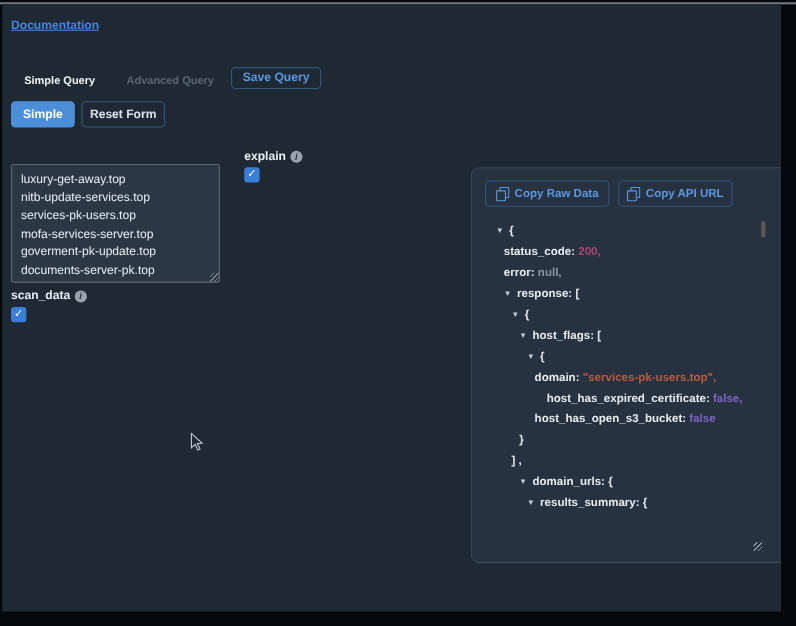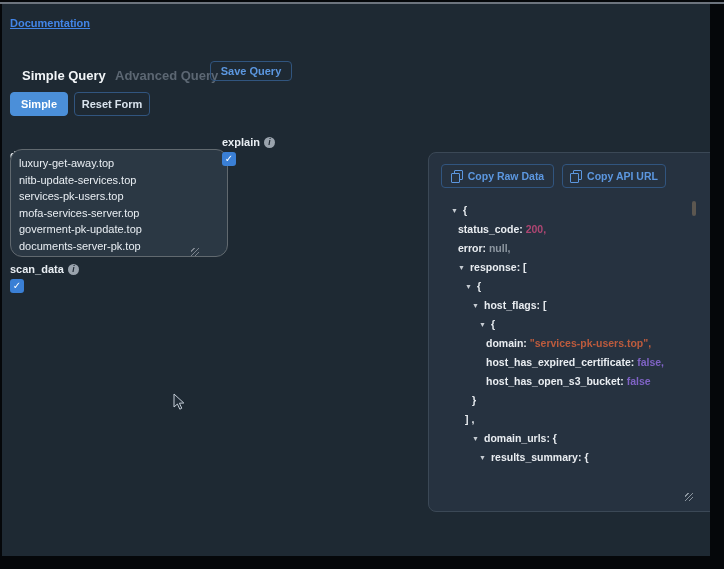--- a/index.html
+++ b/index.html
@@ -5,42 +5,42 @@
   * { margin:0; padding:0; box-sizing:border-box; }
   html,body { width:724px; height:569px; background:#000; overflow:hidden;
               font-family:"Liberation Sans","DejaVu Sans",sans-serif; }
   #frame { position:relative; width:724px; height:569px; background:#05070a;padding-left:43px; }
   #topline { position:absolute; left:0; top:2px; width:724px; height:2px; background:#6d747e; }
   #page { position:absolute; left:2px; top:4px; width:708px; height:552px; background:#1e2933; overflow:hidden; }
 
   
   .doc-link { position:absolute; left:8px; top:13px; font-size:11px; font-weight:bold;
               color:#4285e8; text-decoration:underline; cursor:pointer; }
-  .tab { position:absolute; top:64px; font-size:13px; font-weight:bold; }
+  .tab { position:absolute; top:64px; font-size:10px; font-weight:bold; }
   .tab.active { left:20px; color:#f2f5f8; }
   .tab.inactive { left:113px; color:#5c6773; }
   .btn { position:absolute; display:flex; align-items:center; justify-content:center;
          border-radius:4px; font-size:11px; font-weight:bold; cursor:pointer; }
   .btn-outline { border:1px solid #31557f; background:transparent; }
   #save-query { left:208px; top:57px; width:82px; height:20px; color:#5c97e0; }
   #search-btn { left:8px; top:88px; width:58px; height:24px; background:#4b8fd9; color:#fff; border:1px solid #4b8fd9; }
   #reset-btn  { left:72px; top:88px; width:76px; height:24px; color:#d9e3ed; }
 
   
   .field-label { position:absolute; font-size:11px; font-weight:bold; color:#e9eef3;
                  display:flex; align-items:center; gap:4px; }
   #domains-label { left:8px; top:145px; }
   #explain-label { left:220px; top:132px; }
   #scan-label    { left:8px; top:259px; }
   .req { color:#d9534f; }
   .info-icon { display:inline-block; width:11px; height:11px; border-radius:50%;
                background:#9aa3ad; color:#222c36; font-size:8.5px; font-weight:bold;
                text-align:center; line-height:11px; font-style:italic; }
-  #domains-input { position:absolute; left:8px; top:145px; width:218px; height:108px;
-                   background:#2b3844; border:1px solid #61696f; border-radius:12px;
+  #domains-input { position:absolute; left:8px; top:145px; width:190px; height:108px;
+                   background:#2b3844; border:1px solid #61696f; border-radius:2px;
                    color:#e9eef3; font-family:"Liberation Sans","DejaVu Sans",sans-serif;
                    font-size:11px; line-height:16.5px; padding:5px 8px; resize:none; overflow:hidden; }
   .grip { position:absolute; width:8px; height:8px;
           background:repeating-linear-gradient(135deg, transparent 0 2px, #7a828c 2px 3px); }
   #ta-grip { left:189px; top:244px; }
   .checkbox { position:absolute; width:14px; height:14px; background:#3a7fd5; border-radius:3px;
               color:#fff; font-size:10px; font-weight:bold; text-align:center; line-height:14px; cursor:pointer; }
   #explain-cb { left:220px; top:148px; }
   #scan-cb { left:8px; top:275px; }
 
@@ -127,21 +127,21 @@
       </div>
       <div id="json-tree">
           <div class="jline" style="margin-left: 0px;"><span class="tri">▼</span><span>{</span></div>
           <div class="jline" style="margin-left: 7px;"><span class="jkey">status_code: </span><span class="jv-number">200,</span></div>
           <div class="jline" style="margin-left: 7px;"><span class="jkey">error: </span><span class="jv-null">null,</span></div>
           <div class="jline" style="margin-left: 7px;"><span class="tri">▼</span><span class="jkey">response: </span><span>[</span></div>
           <div class="jline" style="margin-left: 14px;"><span class="tri">▼</span><span>{</span></div>
           <div class="jline" style="margin-left: 21px;"><span class="tri">▼</span><span class="jkey">host_flags: </span><span>[</span></div>
           <div class="jline" style="margin-left: 28px;"><span class="tri">▼</span><span>{</span></div>
           <div class="jline" style="margin-left: 35px;"><span class="jkey">domain: </span><span class="jv-string">"services-pk-users.top",</span></div>
-          <div class="jline" style="margin-left: 35px;"><span class="jkey">host_has_expired_certificate: </span><span class="jv-boolean">false,</span></div>
+          <div class="jline" style="margin-left: 46px;"><span class="jkey">host_has_expired_certificate: </span><span class="jv-boolean">false,</span></div>
           <div class="jline" style="margin-left: 35px;"><span class="jkey">host_has_open_s3_bucket: </span><span class="jv-boolean">false</span></div>
           <div class="jline" style="margin-left: 21px;"><span>}</span></div>
           <div class="jline" style="margin-left: 14px;"><span>] ,</span></div>
           <div class="jline" style="margin-left: 21px;"><span class="tri">▼</span><span class="jkey">domain_urls: </span><span>{</span></div>
           <div class="jline" style="margin-left: 28px;"><span class="tri">▼</span><span class="jkey">results_summary: </span><span>{</span></div>
         </div>
       <div id="scroll-thumb"></div>
       <div id="panel-grip"></div>
     </div>
 

